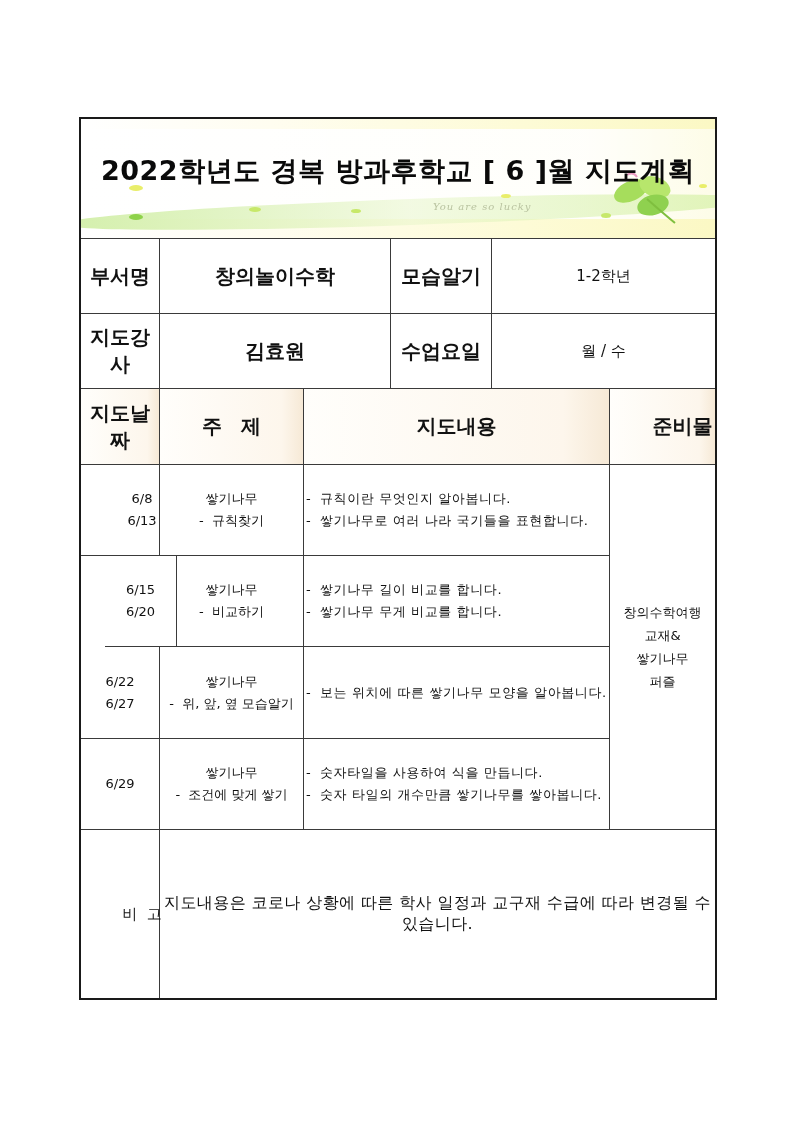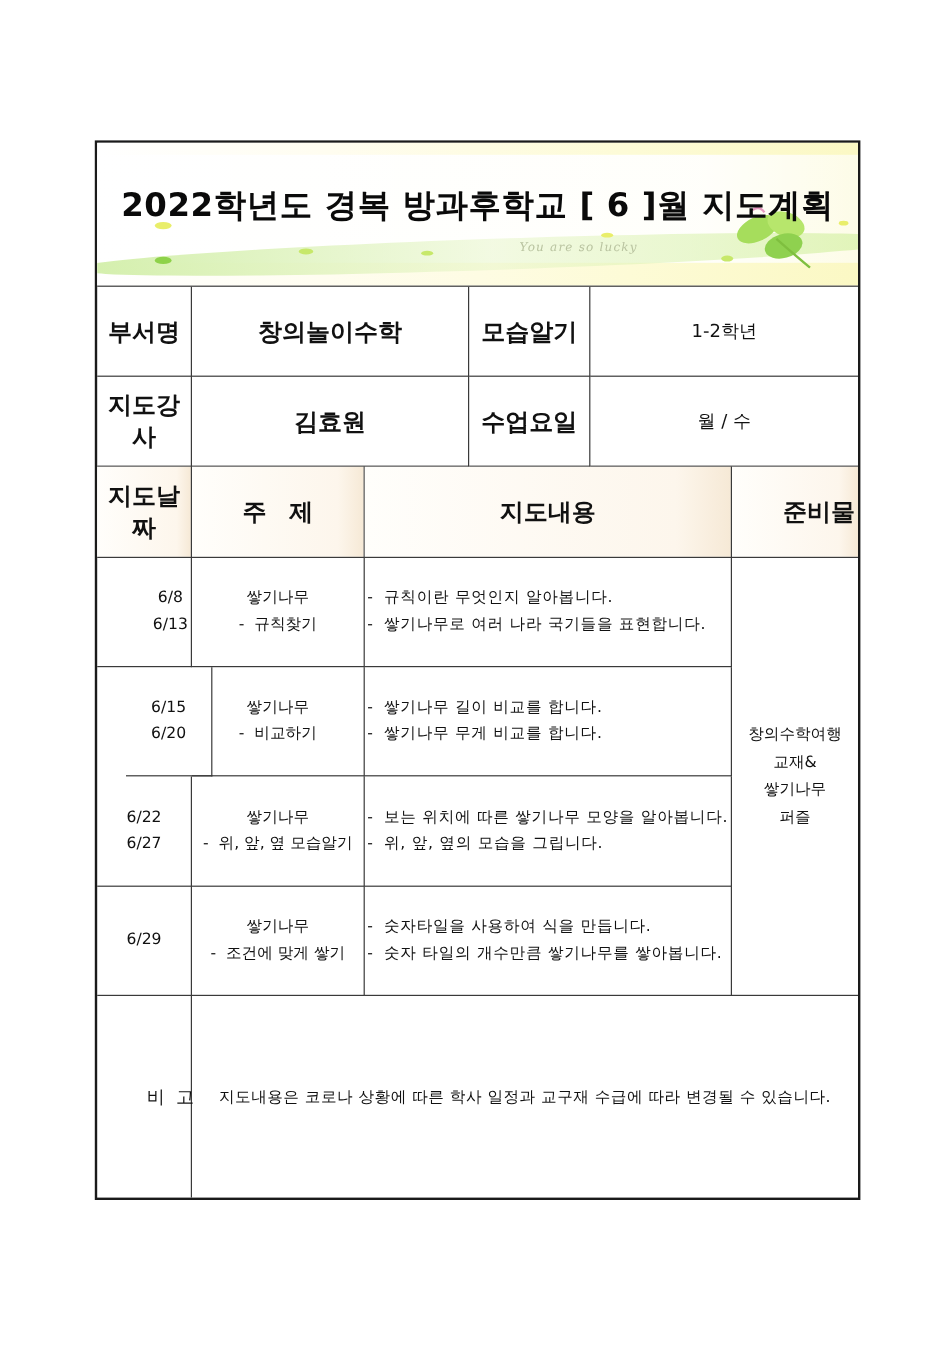--- a/index.html
+++ b/index.html
@@ -103,21 +103,20 @@
     <span>6/22</span>
     <span>6/27</span>
   </div>
   <div class="cell small col" style="left:79px;top:528px;width:144px;height:92px;white-space:pre;">
     <span>쌓기나무</span>
     <span>-  위, 앞, 옆 모습알기</span>
   </div>
   <div class="cell content" style="left:223px;top:528px;width:306px;height:92px;">
     <ul>
       <li>보는 위치에 따른 쌓기나무 모양을 알아봅니다.</li>
-      <li>위, 앞, 옆의 모습을 그립니다.</li>
     </ul>
   </div>
 
   <div class="cell small col" style="left:0;top:620px;width:79px;height:91px;">
     <span>6/29</span>
   </div>
   <div class="cell small col" style="left:79px;top:620px;width:144px;height:91px;white-space:pre;">
     <span>쌓기나무</span>
     <span>-  조건에 맞게 쌓기</span>
   </div>
@@ -129,15 +128,15 @@
   </div>
 
   <div class="cell small col" style="left:529px;top:346px;width:105px;height:365px;border-right:none;line-height:23px;">
     <span>창의수학여행</span>
     <span>교재&amp;</span>
     <span>쌓기나무</span>
     <span>퍼즐</span>
   </div>
 
   <div class="cell val" style="left:0;top:711px;width:79px;height:168px;border-bottom:none;white-space:pre;font-size:15px;padding-left:44px;">비  고</div>
-  <div class="cell" style="left:79px;top:711px;width:555px;height:168px;border-bottom:none;border-right:none;font-size:13px;letter-spacing:0.4px;">지도내용은 코로나 상황에 따른 학사 일정과 교구재 수급에 따라 변경될 수 있습니다.</div>
+  <div class="cell" style="left:79px;top:711px;width:555px;height:168px;border-bottom:none;border-right:none;font-size:16px;letter-spacing:0.4px;">지도내용은 코로나 상황에 따른 학사 일정과 교구재 수급에 따라 변경될 수 있습니다.</div>
 
 </div>
 
 </body></html>

